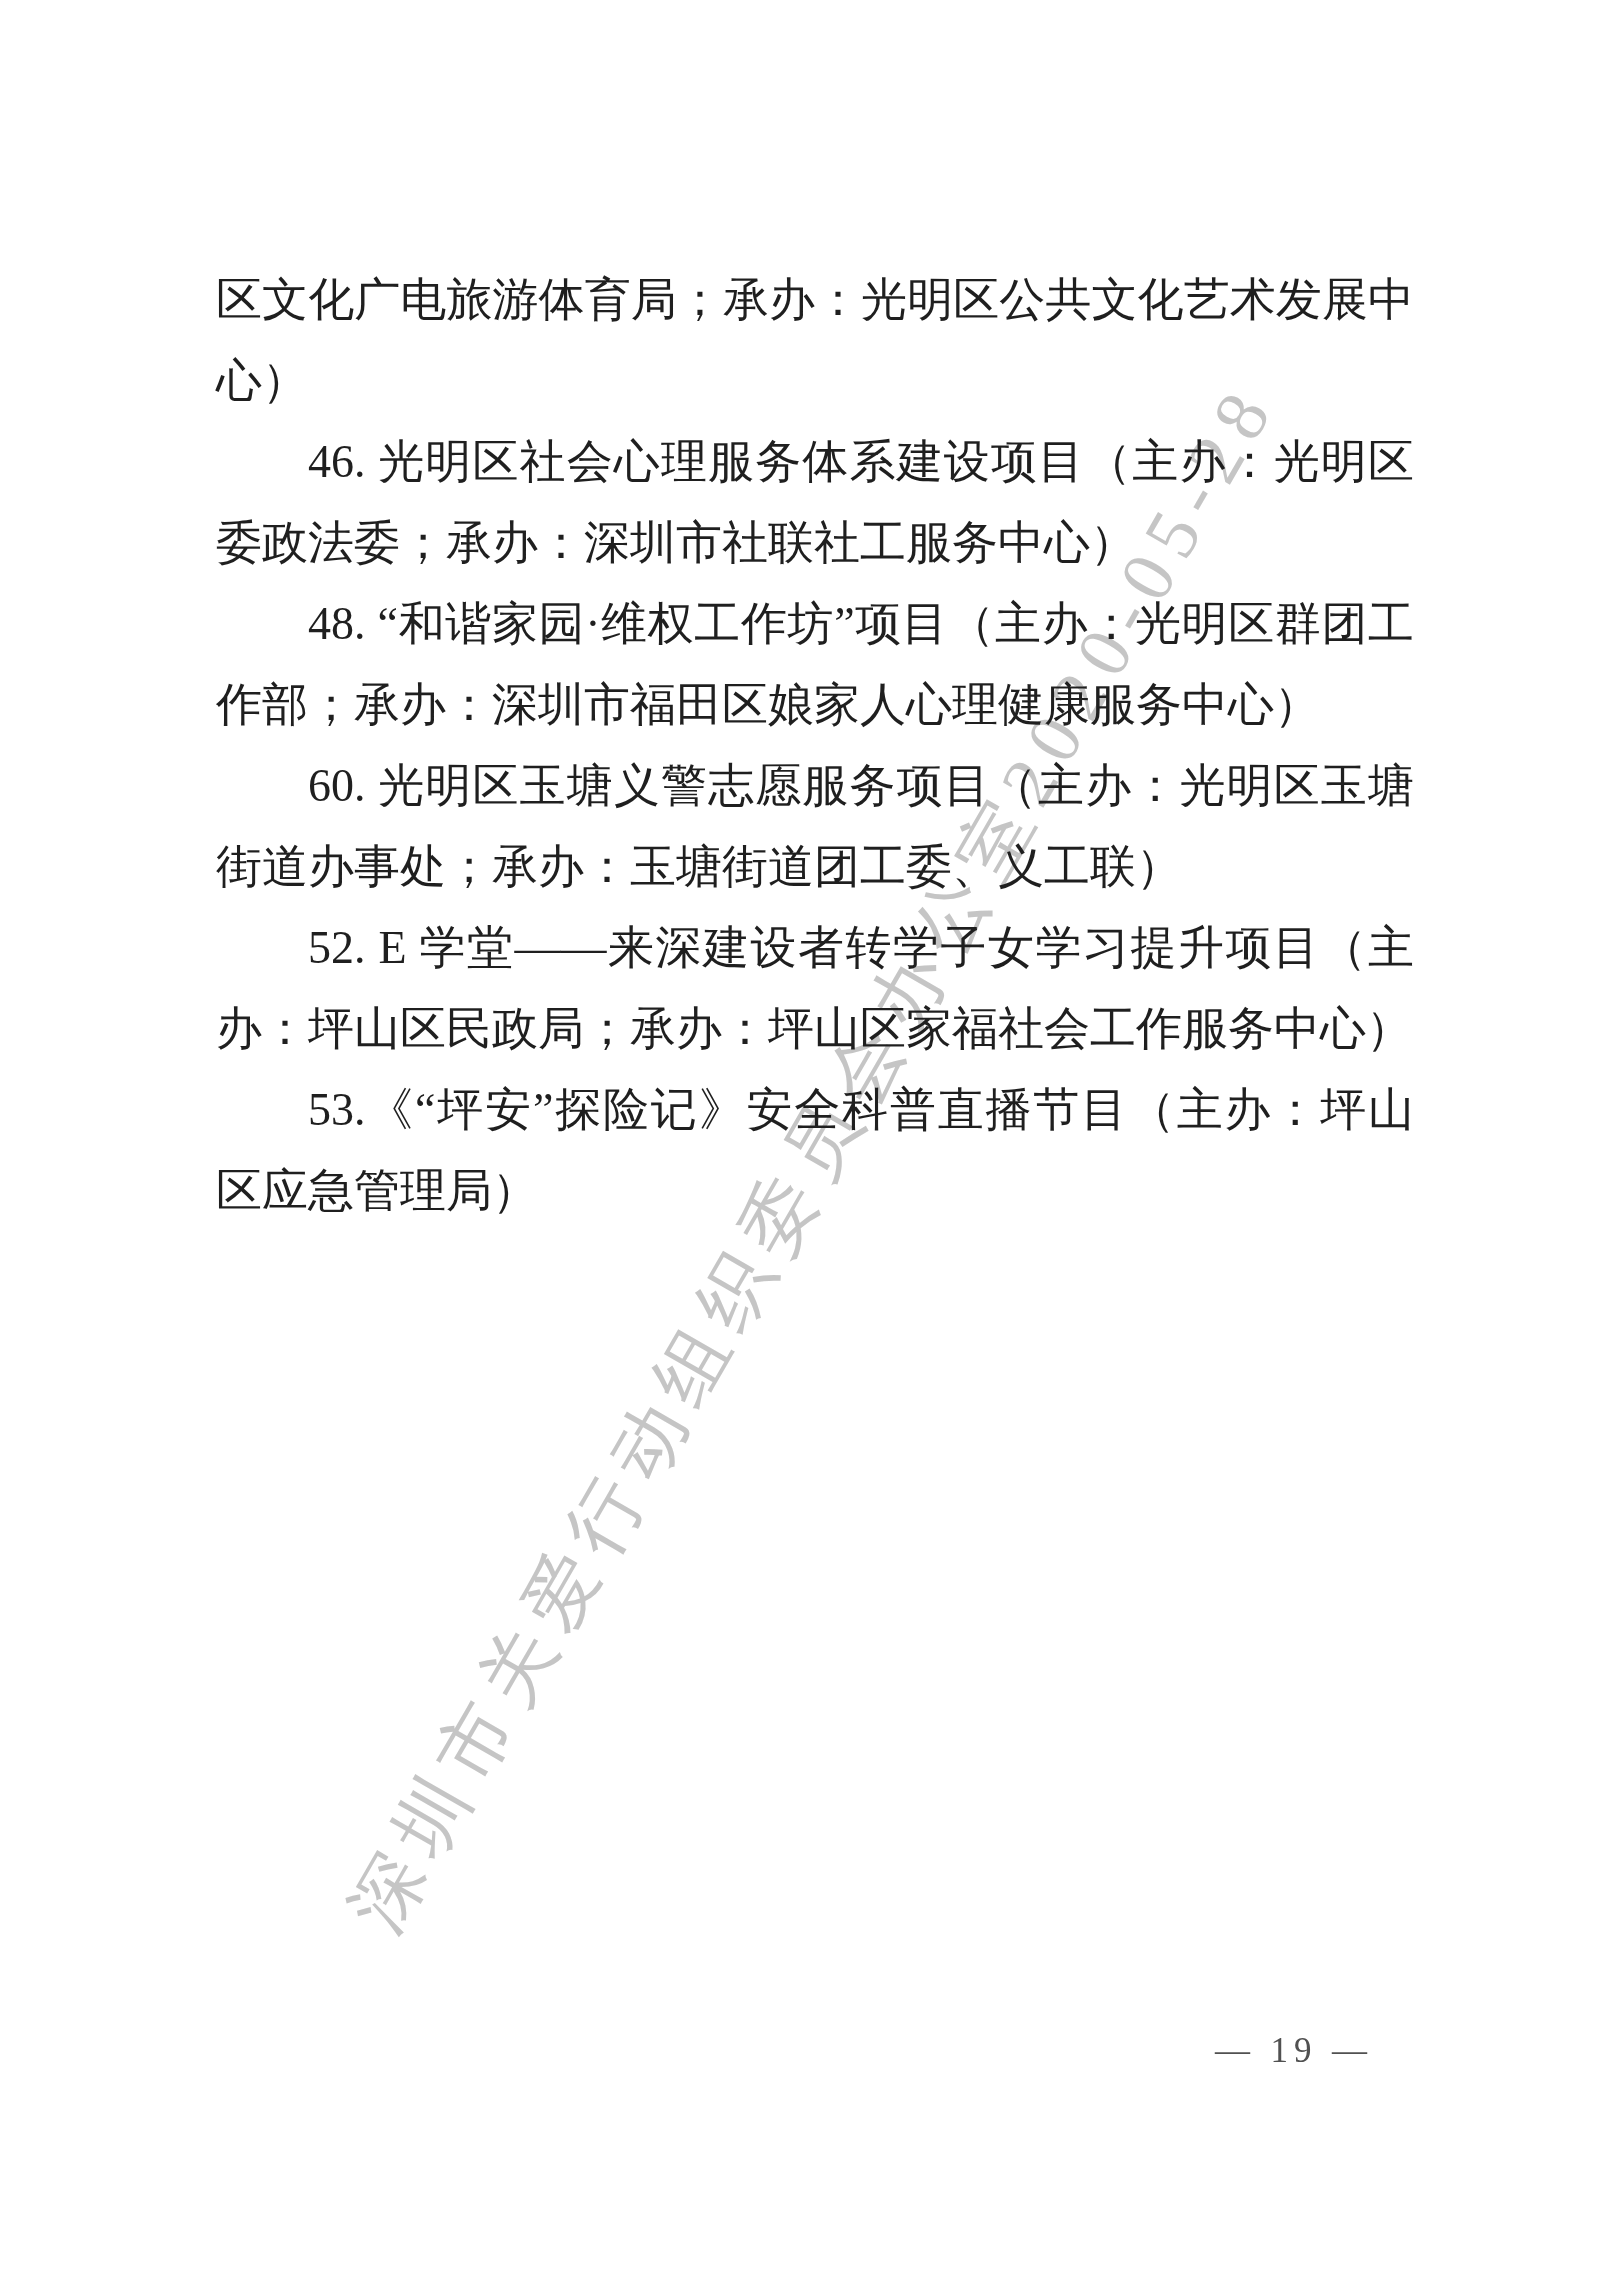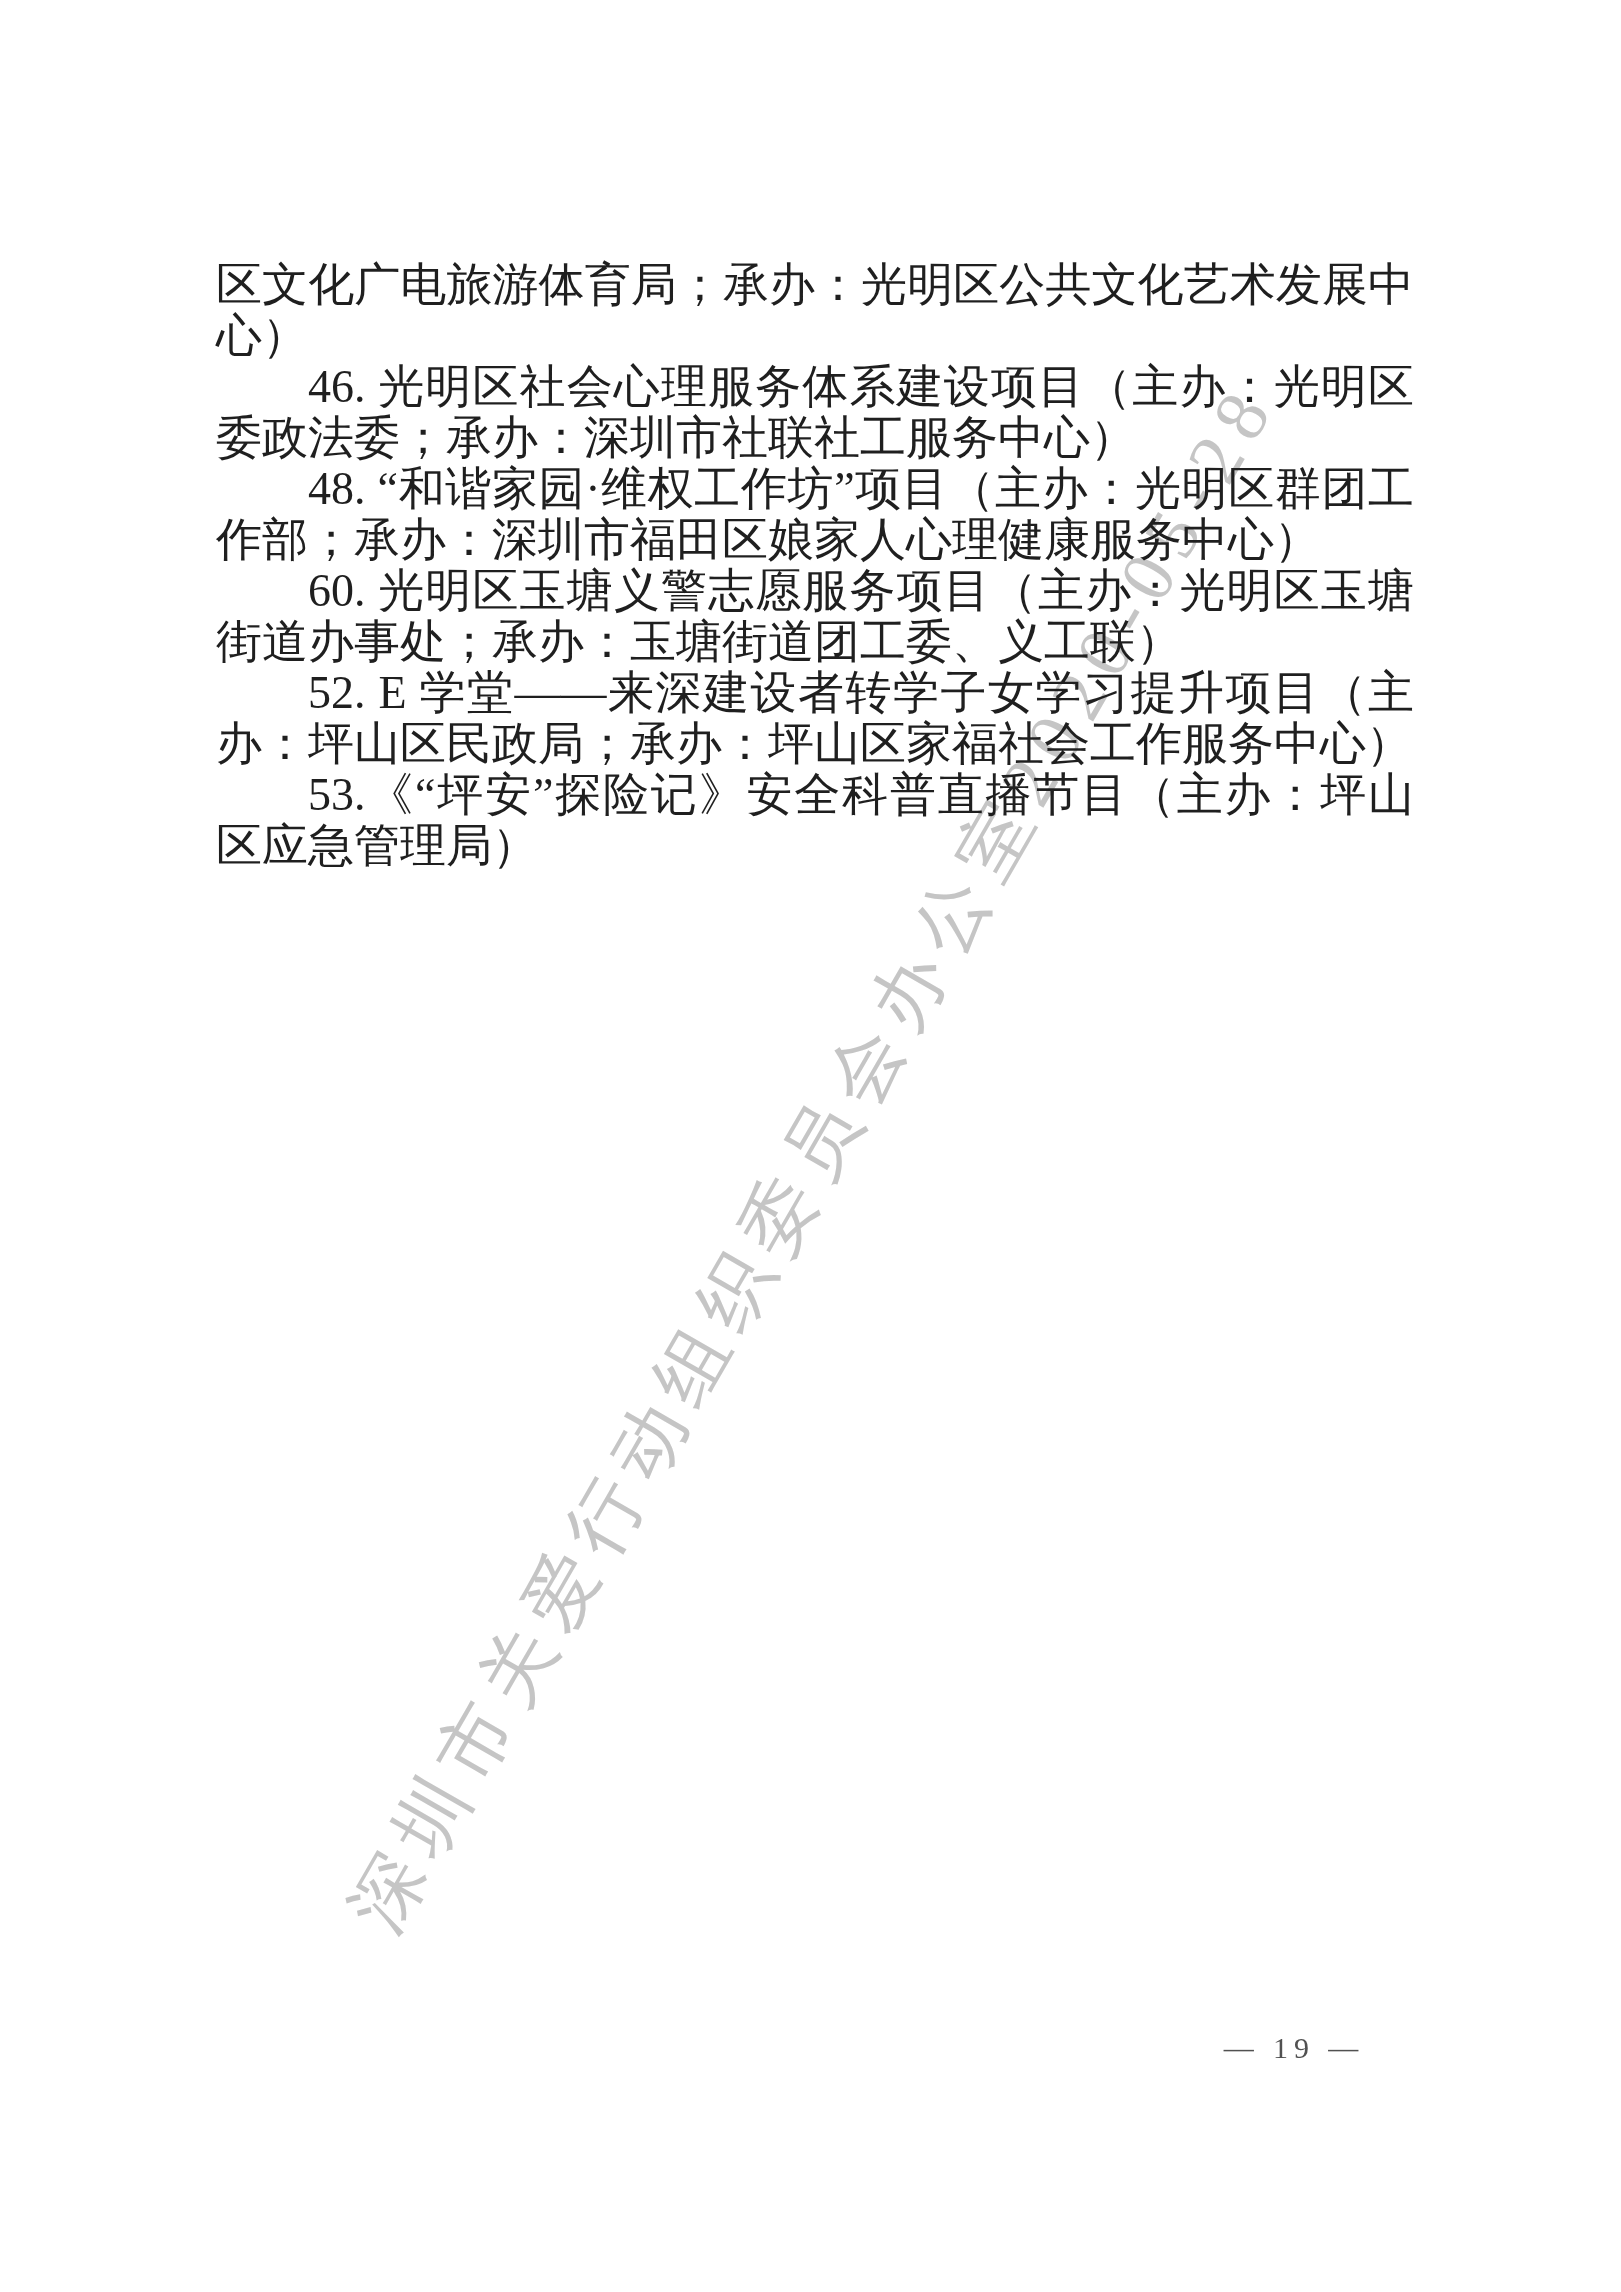--- a/index.html
+++ b/index.html
@@ -33,34 +33,34 @@
     position: absolute;
     left: 216px;
     top: 259px;
     width: 1198px;
     z-index: 1;
     color: #1f1f1f;
   }
   .content p {
     margin: 0;
     font-size: 46px;
-    line-height: 51px;
+    line-height: 81px;
     text-align: justify;
     text-justify: inter-character;
     letter-spacing: 0;
   }
   .content p.indent {
     text-indent: 2em;
   }
   .footer {
     position: absolute;
     left: 1294px;
     top: 2031px;
     transform: translateX(-50%);
-    font-size: 30px;
+    font-size: 35px;
     letter-spacing: 5.9px;
     color: #515151;
     white-space: nowrap;
     z-index: 1;
   }
 </style>
 </head>
 <body>
 
 <div class="page">

